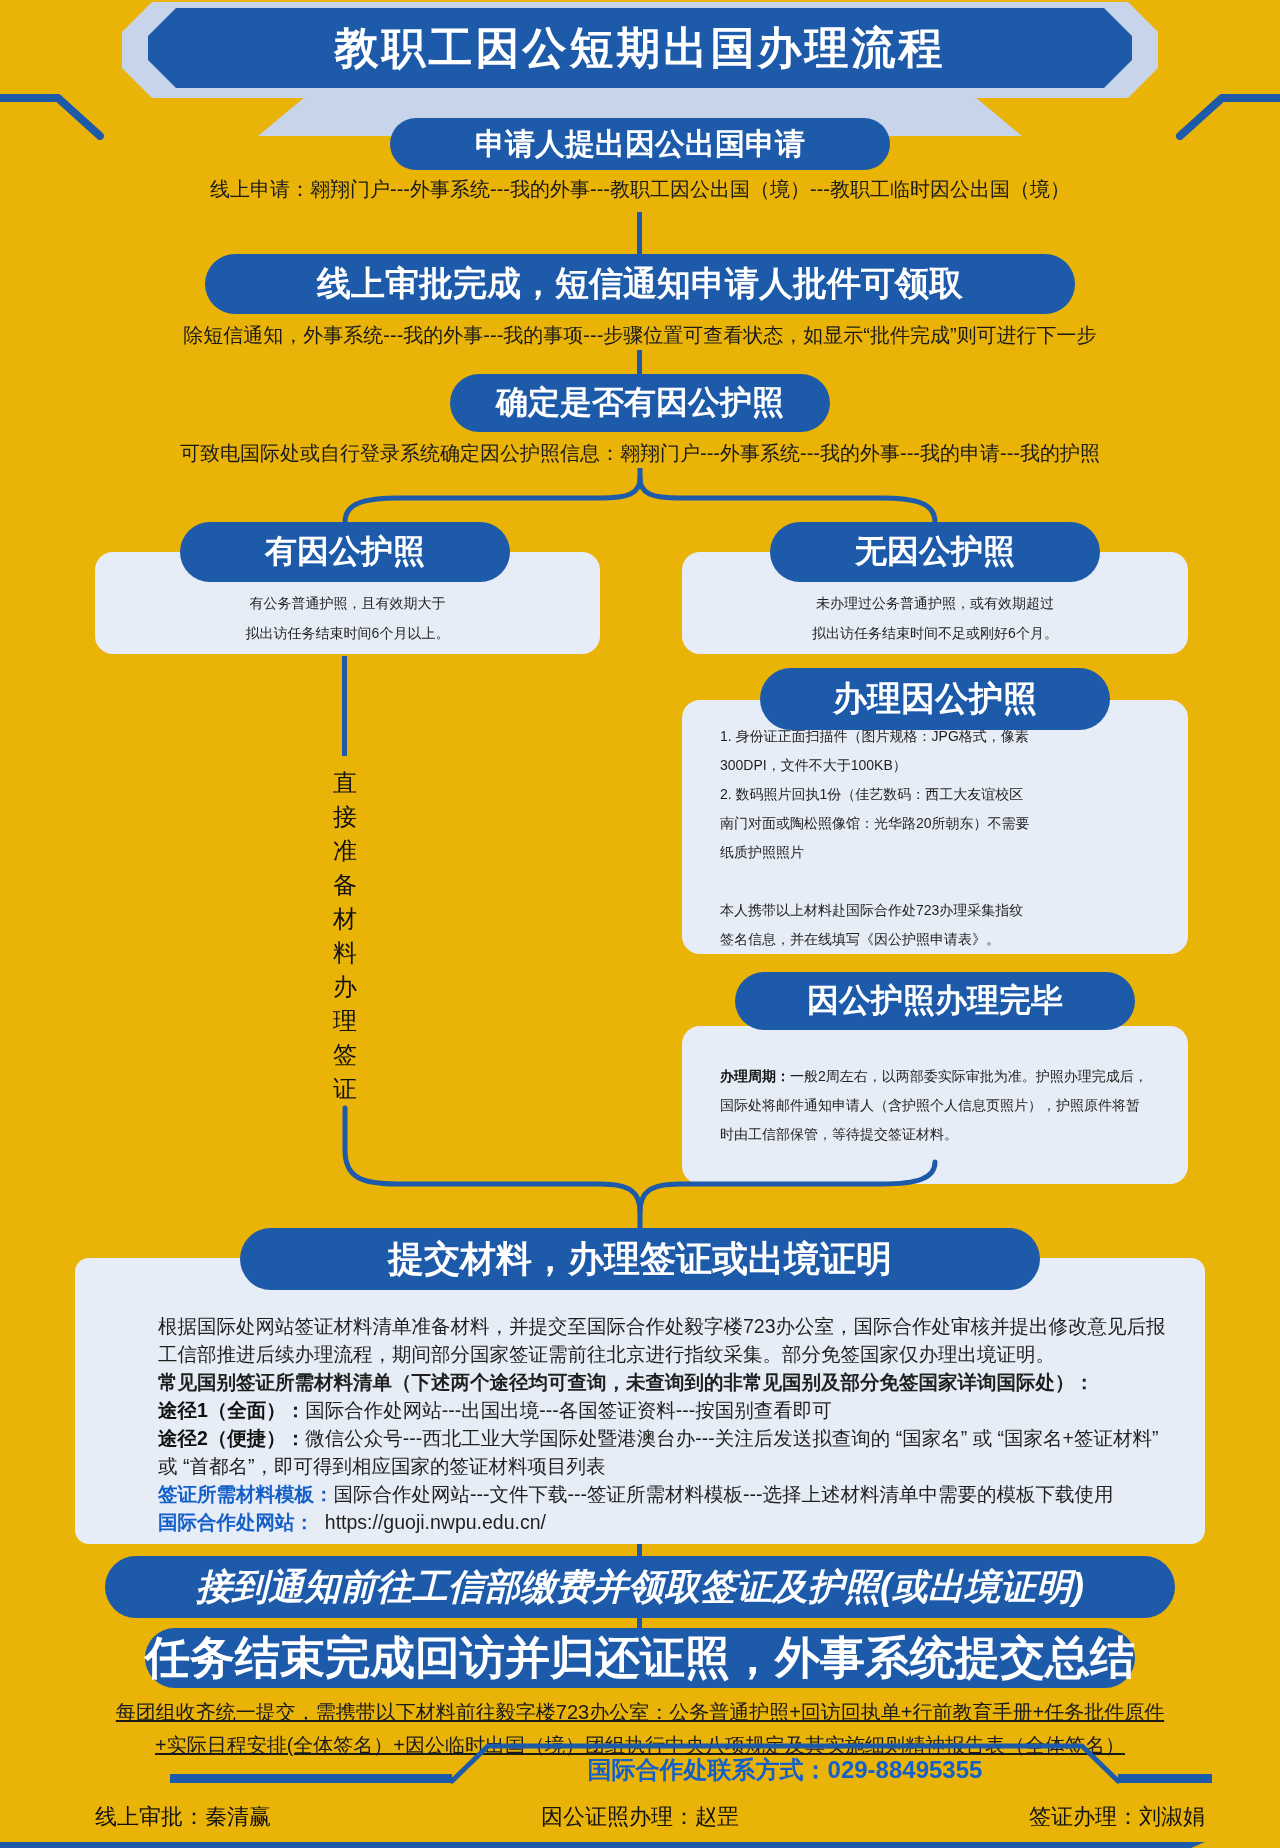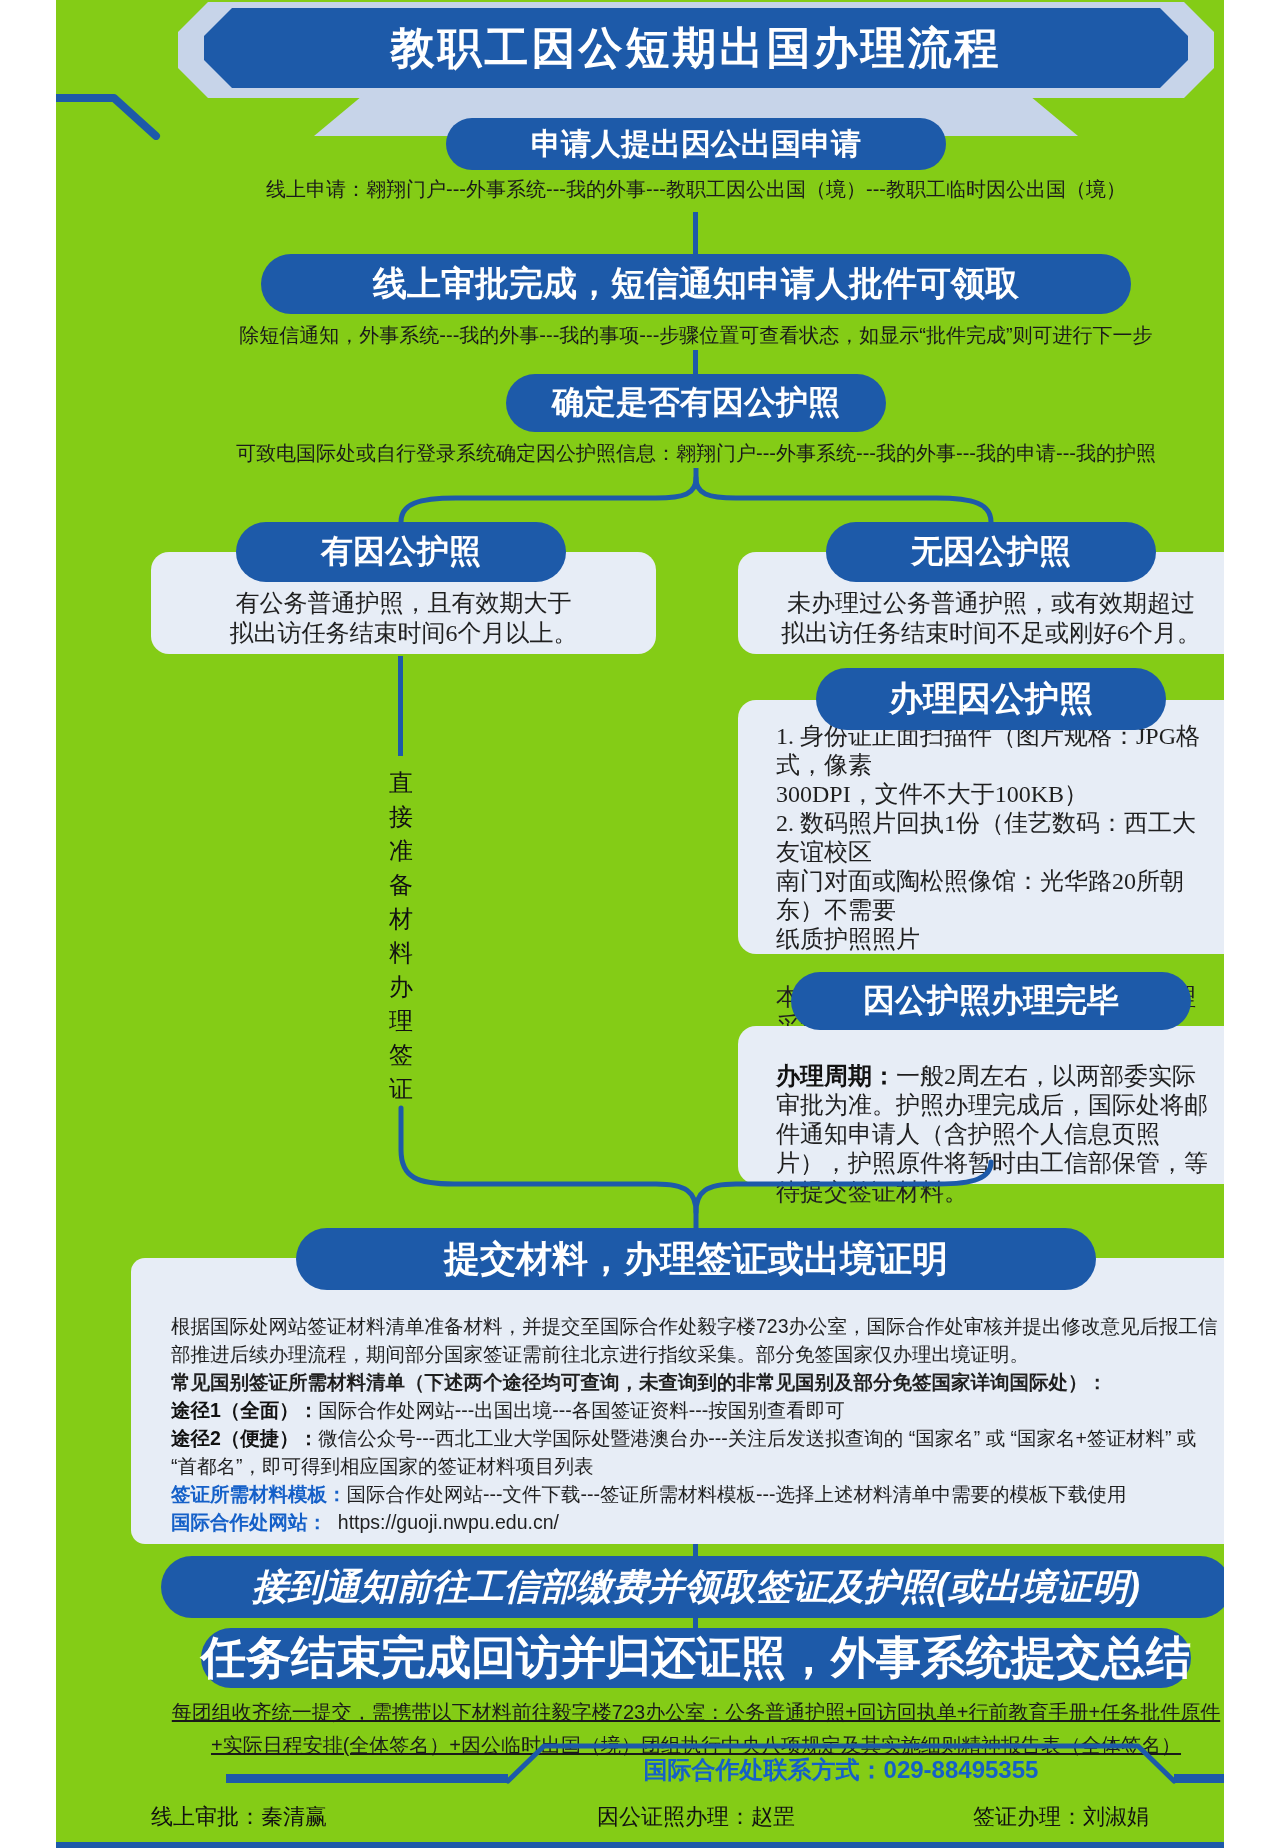--- a/index.html
+++ b/index.html
@@ -1,18 +1,18 @@
 <!DOCTYPE html>
 <html><head>
 <meta charset="utf-8">
 <style>
   html,body{margin:0;padding:0;background:#ffffff;}
   .page{
-    position:relative;width:1168px;height:1848px;margin:0 auto;
-    background:#84cc16;overflow:hidden;
+    position:relative;width:1280px;height:1848px;margin:0 auto;
+    background:#eab308;overflow:hidden;
     font-family:"Liberation Sans","DejaVu Sans",sans-serif;
     color:#1a1a1a;
   }
   .abs{position:absolute;}
   
   .banner-echo{
     left:122px;top:2px;width:1036px;height:96px;background:#c7d4e9;
     clip-path:polygon(30px 0,calc(100% - 30px) 0,100% 30px,100% calc(100% - 30px),calc(100% - 30px) 100%,30px 100%,0 calc(100% - 30px),0 30px);
   }
   .title-banner{
@@ -28,21 +28,21 @@
   
   .pill{
     background:#1d5aa9;color:#ffffff;border-radius:999px;
     display:flex;align-items:center;justify-content:center;
     font-weight:bold;text-align:center;white-space:nowrap;
   }
   
   .note{left:0;width:1280px;text-align:center;font-size:20px;color:#1a1a1a;}
   .lightbox{background:#e7edf6;border-radius:18px;}
   .conn{width:5px;background:#1d5aa9;left:637px;}
-  .boxtext{font-size:24px;line-height:29px;color:#1f1f1f;white-space:pre-line;font-family:Liberation Serif, serif;}
+  .boxtext{font-size:14px;line-height:29px;color:#1f1f1f;white-space:pre-line;}
   .center{text-align:center;}
   .blue-bold{color:#1560c8;font-weight:bold;}
   .black-bold{color:#111;font-weight:bold;}
   .bigbox-line{margin:0;font-size:19.5px;line-height:28px;color:#1f1f1f;}
   .vertical-text{
     width:40px;text-align:center;font-size:24px;line-height:34px;
     color:#111;word-break:break-all;letter-spacing:0;
   }
   .stroke{stroke:#1d5aa9;stroke-width:5;fill:none;stroke-linecap:round;stroke-linejoin:round;}
   .footer-name{font-size:22px;color:#111;top:1802px;}
@@ -126,21 +126,21 @@
   <div class="abs pill" style="left:735px;top:972px;width:400px;height:58px;font-size:32px;">
     <span>因公护照办理完毕</span>
   </div>
 
   <svg class="abs" style="left:0;top:1104px;" width="1280" height="124">
     <path class="stroke" d="M345 4 L345 46 C345 74 362 80 398 80 L600 80 C630 80 640 88 640 108 L640 124"></path>
     <path class="stroke" d="M935 58 C935 74 918 80 882 80 L680 80 C650 80 640 88 640 108"></path>
   </svg>
 
   <div class="abs lightbox" style="left:75px;top:1258px;width:1130px;height:286px;border-radius:14px;">
-    <div style="padding:54px 38px 0 40px;">
+    <div style="padding:54px 38px 0 40px;margin-left:43px;">
       <p class="bigbox-line">根据国际处网站签证材料清单准备材料，并提交至国际合作处毅字楼723办公室，国际合作处审核并提出修改意见后报工信部推进后续办理流程，期间部分国家签证需前往北京进行指纹采集。部分免签国家仅办理出境证明。</p>
       <p class="bigbox-line blue-bold">常见国别签证所需材料清单（下述两个途径均可查询，未查询到的非常见国别及部分免签国家详询国际处）：</p>
       <p class="bigbox-line"><span class="black-bold">途径1（全面）：</span><span>国际合作处网站---出国出境---各国签证资料---按国别查看即可</span></p>
       <p class="bigbox-line"><span class="black-bold">途径2（便捷）：</span><span>微信公众号---西北工业大学国际处暨港澳台办---关注后发送拟查询的 “国家名” 或 “国家名+签证材料” 或 “首都名”，即可得到相应国家的签证材料项目列表</span></p>
       <p class="bigbox-line"><span class="blue-bold">签证所需材料模板：</span><span>国际合作处网站---文件下载---签证所需材料模板---选择上述材料清单中需要的模板下载使用</span></p>
       <p class="bigbox-line"><span class="blue-bold">国际合作处网站：</span>&nbsp;&nbsp;<a style="color:#1f1f1f;text-decoration:none;">https://guoji.nwpu.edu.cn/</a></p>
     </div>
   </div>
   <div class="abs pill" style="left:240px;top:1228px;width:800px;height:62px;font-size:36px;">
     <span>提交材料，办理签证或出境证明</span>

